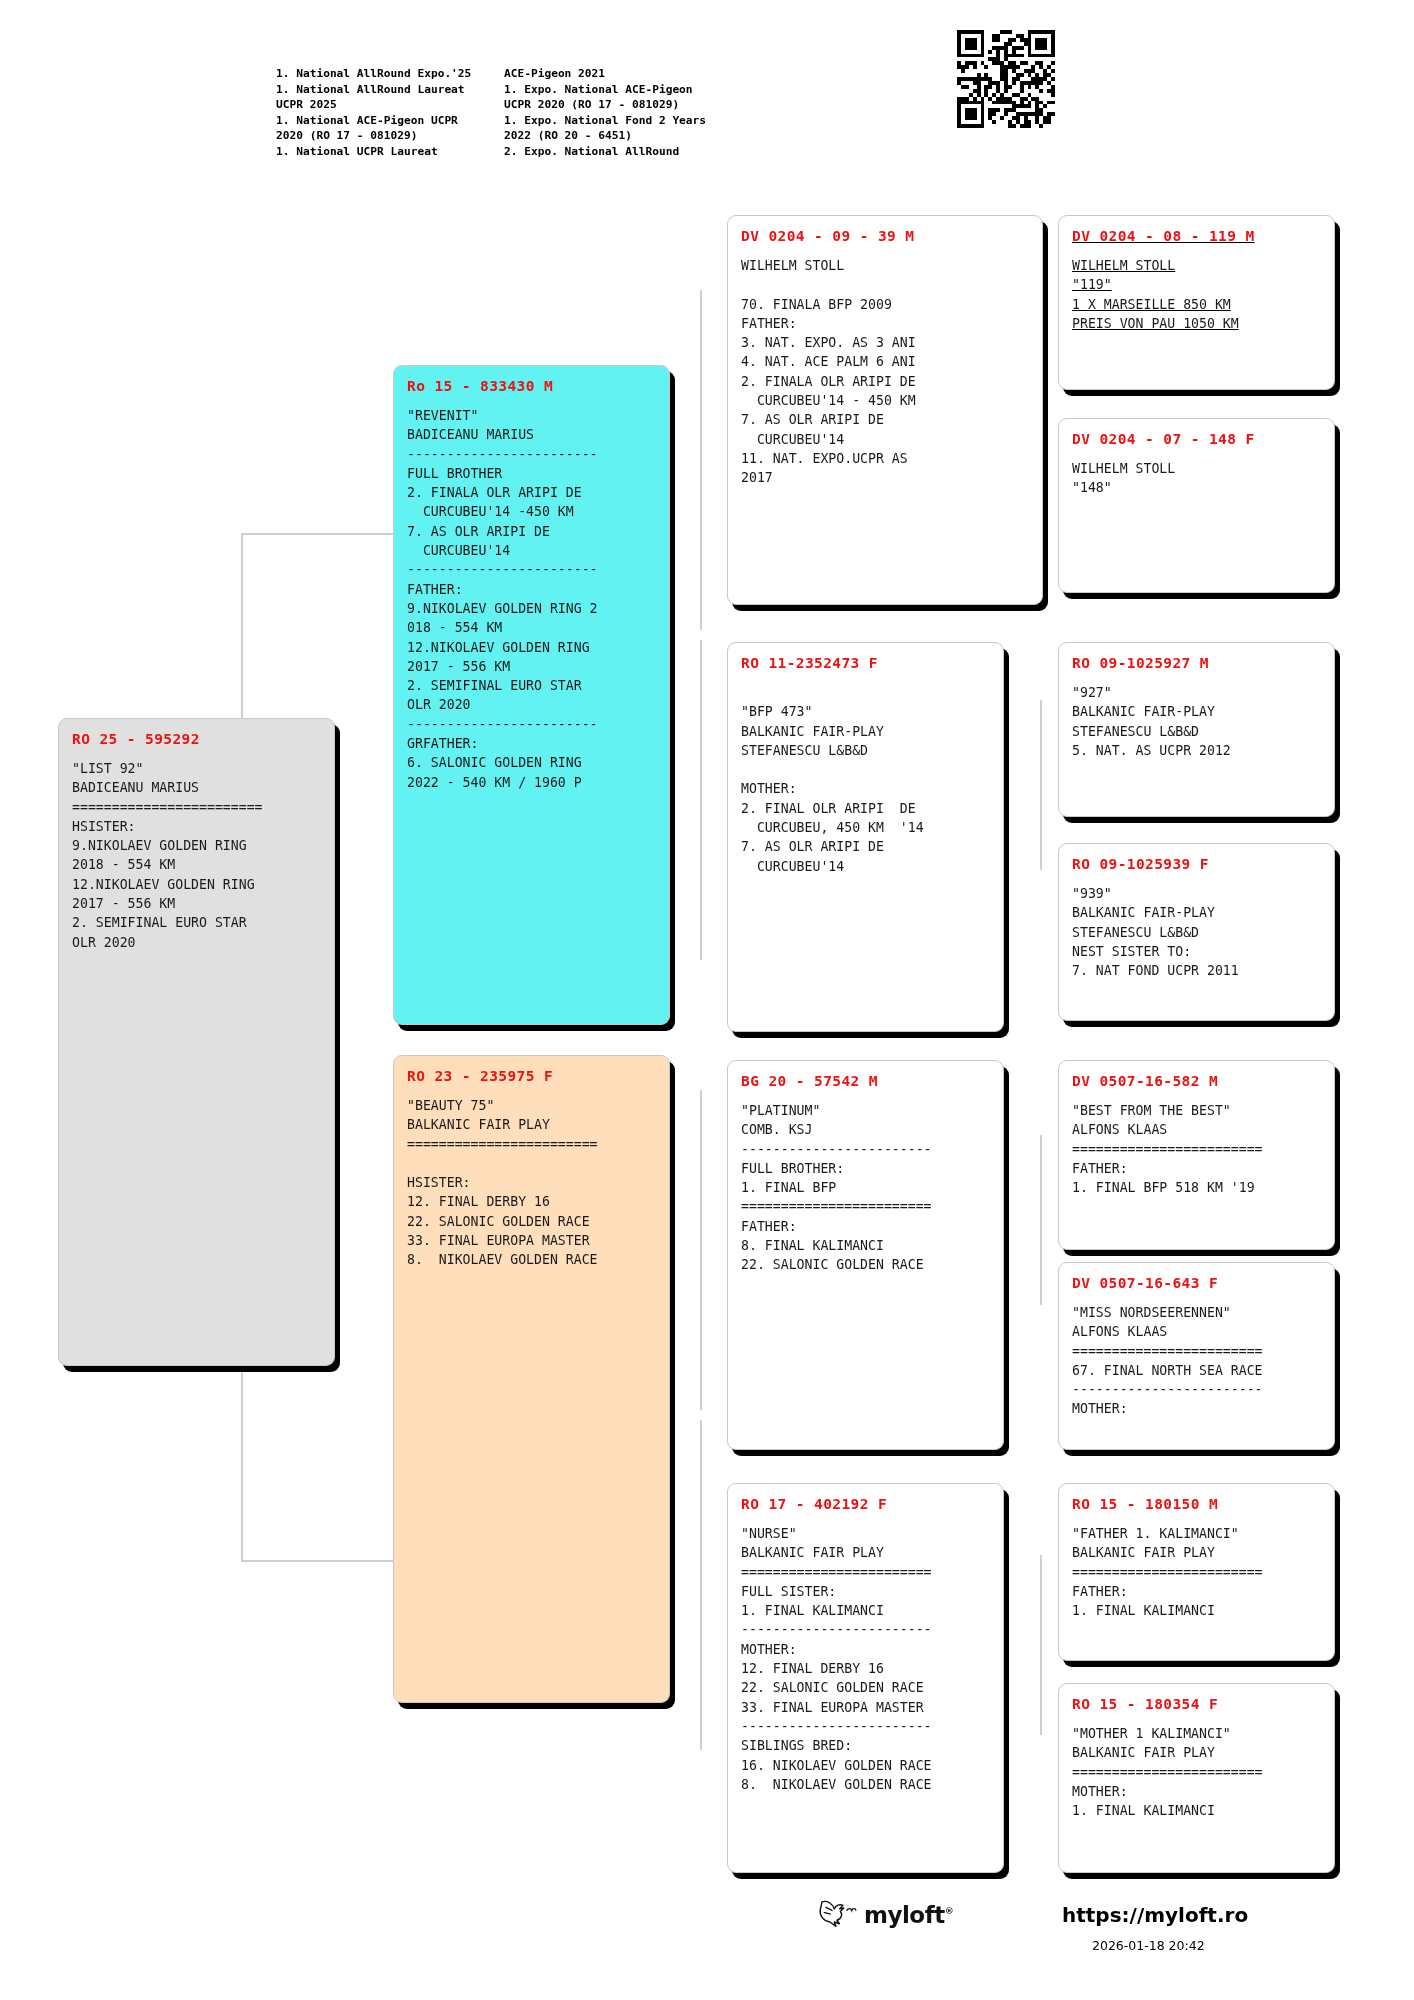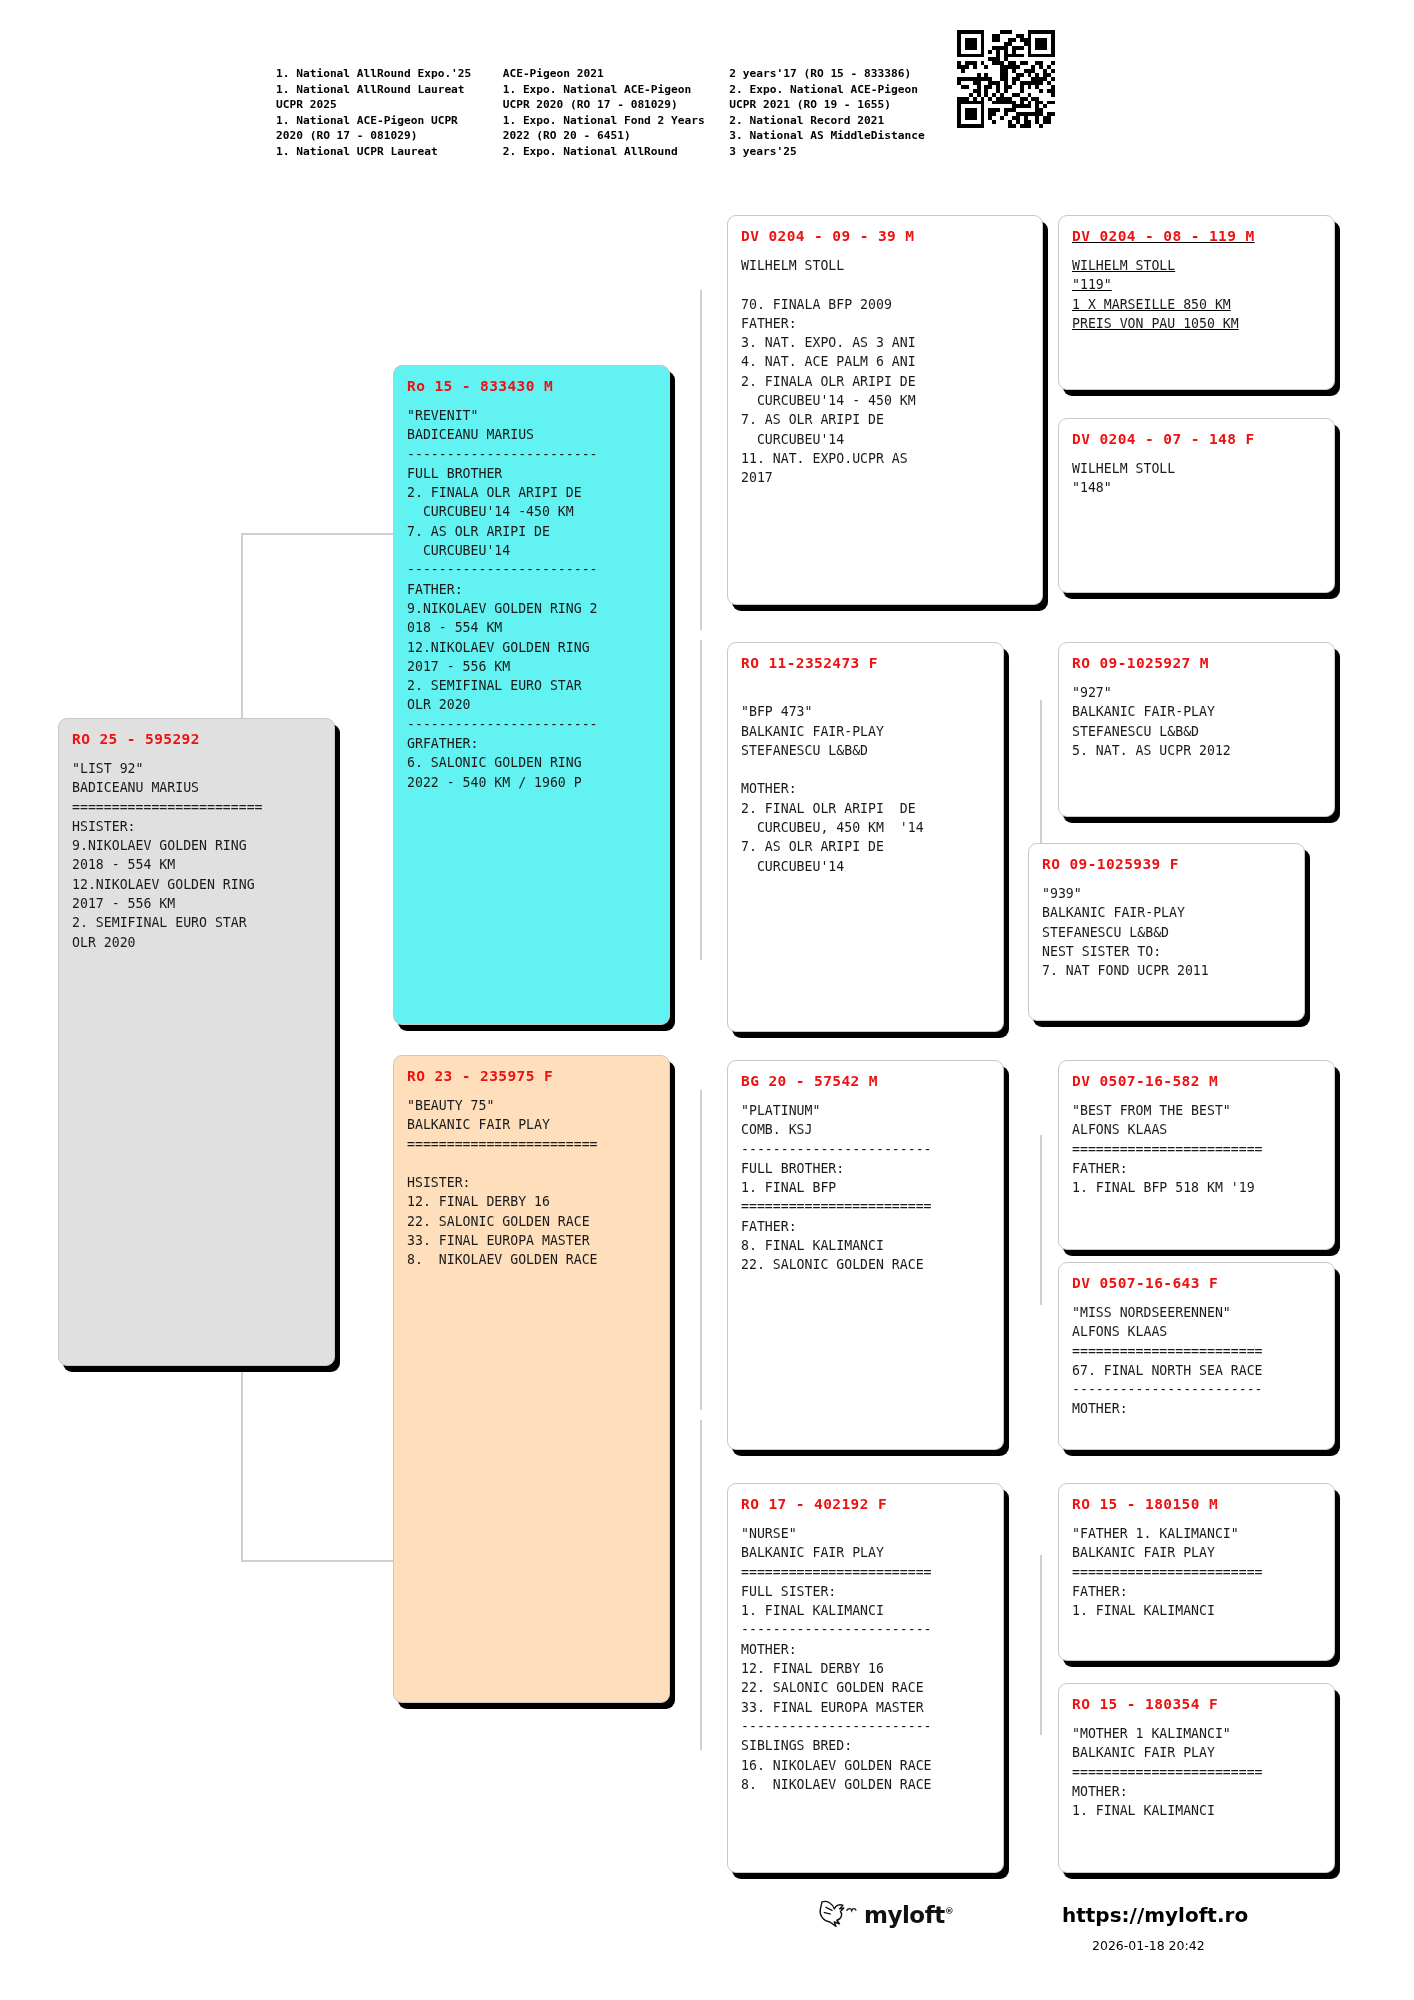--- a/index.html
+++ b/index.html
@@ -107,28 +107,20 @@
       <div class="ln">2020 (RO 17 - 081029)</div>
       <div class="ln">1. National UCPR Laureat</div>
     </div>
     <div class="ach-col">
       <div class="ln">ACE-Pigeon 2021</div>
       <div class="ln">1. Expo. National ACE-Pigeon</div>
       <div class="ln">UCPR 2020 (RO 17 - 081029)</div>
       <div class="ln">1. Expo. National Fond 2 Years</div>
       <div class="ln">2022 (RO 20 - 6451)</div>
       <div class="ln">2. Expo. National AllRound</div>
-    </div>
-    <div class="ach-col">
-      <div class="ln">2 years'17 (RO 15 - 833386)</div>
-      <div class="ln">2. Expo. National ACE-Pigeon</div>
-      <div class="ln">UCPR 2021 (RO 19 - 1655)</div>
-      <div class="ln">2. National Record 2021</div>
-      <div class="ln">3. National AS MiddleDistance</div>
-      <div class="ln">3 years'25</div>
     </div>
   </div>
 
   <div id="qr">
       <i></i>
       <i></i>
       <i></i>
       <i></i>
       <i></i>
       <i></i>
@@ -895,21 +887,21 @@
   </div>
 
   <div class="card" style="left:1058px; top:642px; width:277px; height:175px;">
     <div class="ring">RO 09-1025927 M</div>
     <div class="body"><span>"927"</span>
 <span>BALKANIC FAIR-PLAY</span>
 <span>STEFANESCU L&amp;B&amp;D</span>
 <span>5. NAT. AS UCPR 2012</span></div>
   </div>
 
-  <div class="card" style="left:1028px; top:843px; width:277px; height:178px;">
+  <div class="card" style="left:1058px; top:843px; width:277px; height:178px;">
     <div class="ring">RO 09-1025939 F</div>
     <div class="body"><span>"939"</span>
 <span>BALKANIC FAIR-PLAY</span>
 <span>STEFANESCU L&amp;B&amp;D</span>
 <span>NEST SISTER TO:</span>
 <span>7. NAT FOND UCPR 2011</span></div>
   </div>
 
   <div class="card" style="left:1058px; top:1060px; width:277px; height:190px;">
     <div class="ring">DV 0507-16-582 M</div>

